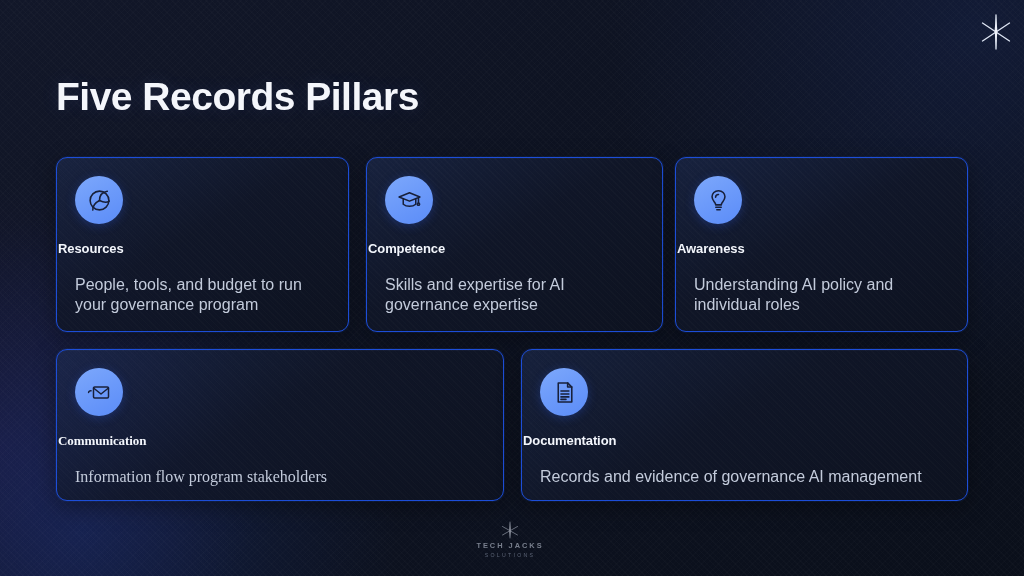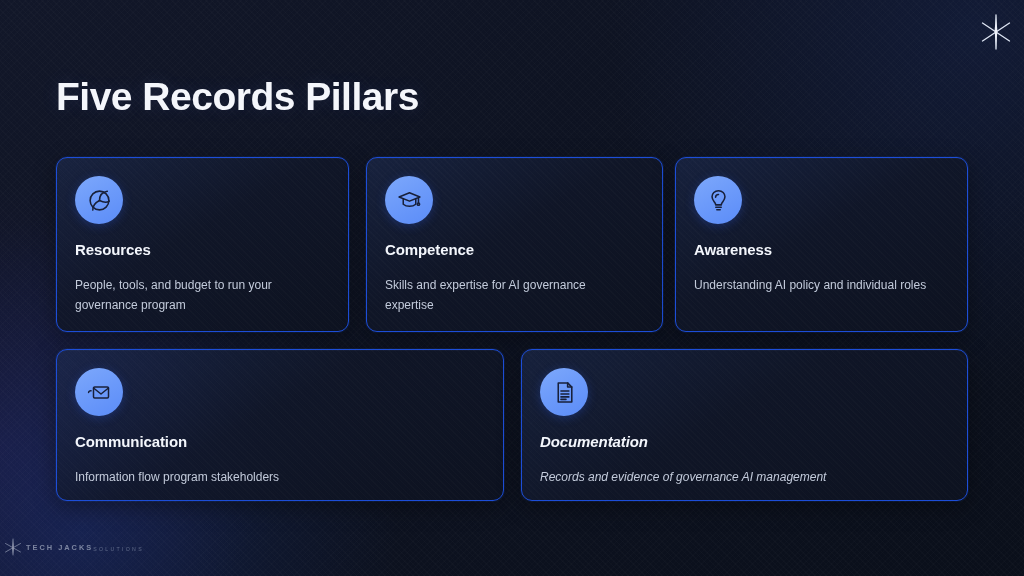--- a/index.html
+++ b/index.html
@@ -78,58 +78,58 @@
     width:48px; height:48px;
     border-radius:50%;
     background:linear-gradient(150deg, #7da8fb 0%, #6d9bfa 45%, #5b8cf8 100%);
     display:flex; align-items:center; justify-content:center;
     box-shadow:0 2px 10px rgba(40,80,200,0.35);
   }
   .icon-circle svg { display:block; }
 
   .card-title {
     position:absolute;
-    left:18px;
-    font-size:15px;
+    left:1px;
+    font-size:13px;
     font-weight:bold;
     color:#f3f6fc;
     letter-spacing:-0.1px;
     white-space:nowrap;
   }
   .card-desc {
     position:absolute;
     left:18px;
-    font-size:12px;
+    font-size:16px;
     line-height:20px;
     color:#c3cbdb;
     font-weight:400;
   }
 
   
   .row1 { top:157px; height:175px; }
   .row1 .card-title { top:83px; }
   .row1 .card-desc  { top:117px; width:250px; }
 
   #card-resources  { left:56px;  width:293px; }
   #card-competence { left:366px; width:297px; }
   #card-awareness  { left:675px; width:293px; }
 
   
   .row2 { top:349px; height:152px; }
   .row2 .card-title { top:83px; }
   .row2 .card-desc  { top:117px; width:420px; }
 
-  #card-communication { left:56px;  width:448px; }
-  #card-documentation { left:521px; width:447px;font-style:italic; }
+  #card-communication { left:56px;  width:448px;font-family:Liberation Serif, serif; }
+  #card-documentation { left:521px; width:447px; }
 
   
   .footer-logo {
     position:absolute;
     left:0; right:4px; bottom:18px;
-    display:flex; flex-direction:row; align-items:center;
+    display:flex; flex-direction:column; align-items:center;
     opacity:0.55;
   }
   .footer-star { width:26px; height:20px; margin-bottom:1px; }
   .footer-name {
     font-size:7.4px;
     letter-spacing:2.0px;
     color:#cdd5e4;
     font-weight:bold;
   }
   .footer-sub {

